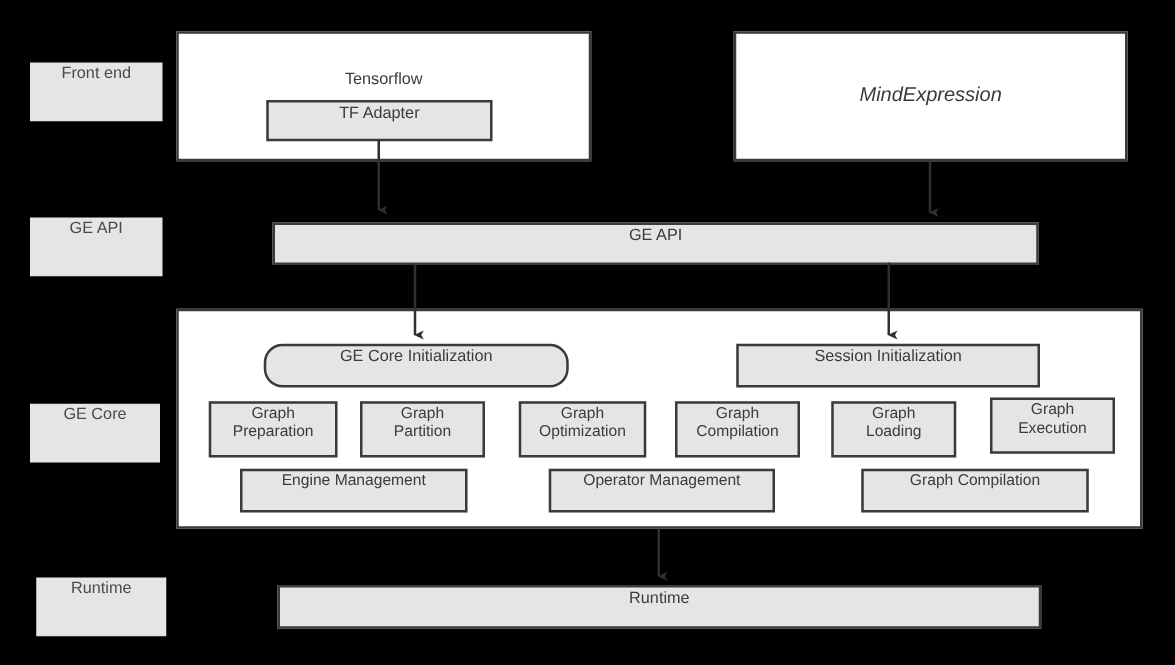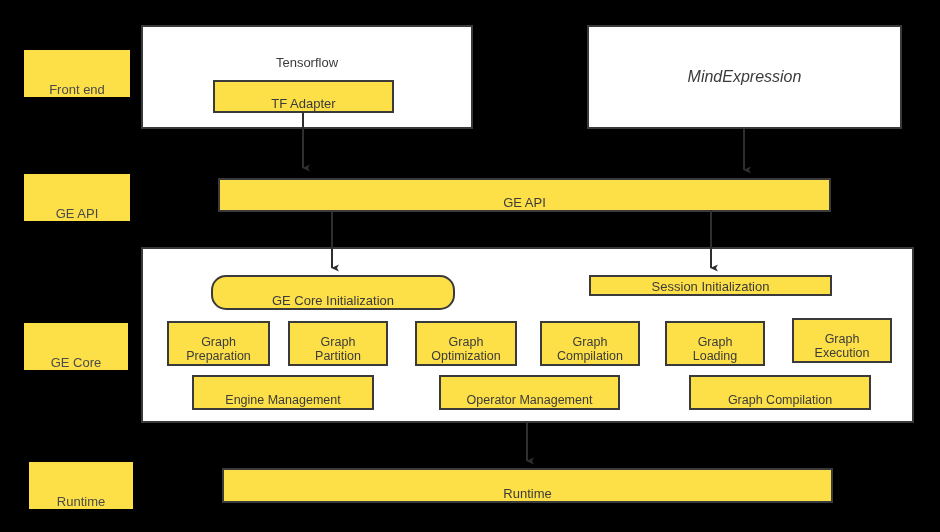--- a/index.html
+++ b/index.html
@@ -10,25 +10,25 @@
   #canvas {
     position: relative;
     width: 940px;
     height: 532px;
     background: #000000;
     overflow: hidden;
     font-family: "Liberation Sans", sans-serif;
   }
   .box {
     position: absolute;
-    background: #fde047;
+    background: #e5e5e5;
     color: #3b3b3b;
     box-sizing: border-box;
     display: flex;
-    align-items: flex-end;
+    align-items: flex-start;
     justify-content: center;
     text-align: center;
     line-height: 1.18;
     white-space: pre-line;
   }
   
   .layer-label {
     border: none;
     font-size: 13px;
     color: #4a4a4a;
@@ -97,21 +97,21 @@
 
   <div class="box framed" style="left:218px; top:178px; width:613px; height:34px;">
     <span>GE API</span>
   </div>
 
   <div class="box group-box" style="left:141px; top:247px; width:773px; height:176px;"></div>
 
   <div class="box framed" style="left:211px; top:275px; width:244px; height:35px;border-radius:15px;">
     <span>GE Core Initialization</span>
   </div>
-  <div class="box framed" style="left:589px; top:275px; width:243px; height:21px;">
+  <div class="box framed" style="left:589px; top:275px; width:243px; height:35px;">
     <span>Session Initialization</span>
   </div>
 
   <div class="box framed small-node" style="left:167px; top:321px; width:103px; height:45px;">
     <span>Graph
 Preparation</span>
   </div>
   <div class="box framed small-node" style="left:288px; top:321px; width:100px; height:45px;">
     <span>Graph
 Partition</span>

